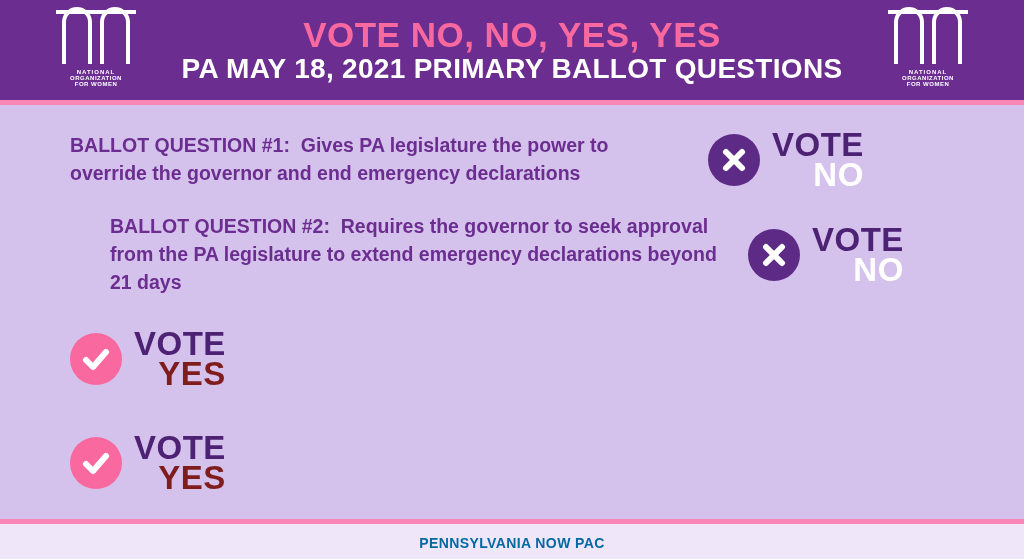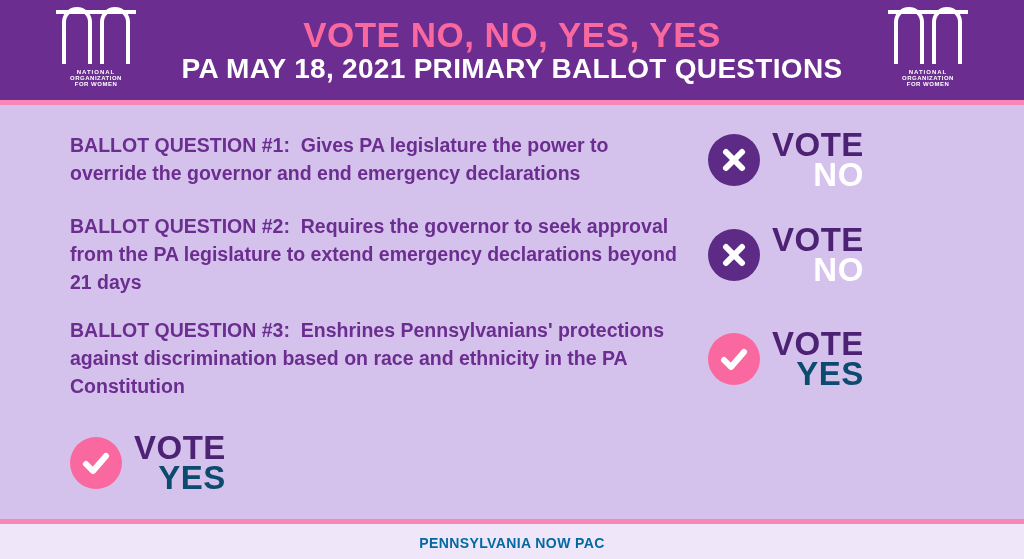--- a/index.html
+++ b/index.html
@@ -76,21 +76,21 @@
     position: relative;
     padding: 16px 0 0 0;
   }
   .q-row {
     display: flex;
     align-items: center;
     padding: 0 40px 0 70px;
     margin-bottom: 8px;
   }
   .q-row:nth-child(1) { height: 78px; }
-  .q-row:nth-child(2) { height: 96px; }
+  .q-row:nth-child(2) { height: 96px; margin-left: 40px; }
   .q-row:nth-child(3) { height: 96px; }
   .q-row:nth-child(4) { height: 96px; }
 
   .q-text {
     flex: 1 1 auto;
     color: #6b2d8f;
     font-size: 19.5px;
     font-weight: bold;
     line-height: 1.42;
     padding-right: 18px;
@@ -129,21 +129,21 @@
     display: block;
   }
   .vote-bottom {
     font-size: 33px;
     display: block;
     text-align: right;
   }
   .no-colors .vote-top { color: #4d2274; }
   .no-colors .vote-bottom { color: #ffffff; }
   .yes-colors .vote-top { color: #4d2274; }
-  .yes-colors .vote-bottom { color: #0c4a6e; }
+  .yes-colors .vote-bottom { color: #7f1d1d; }
 
   
   .footer-divider {
     height: 5px;
     background: #f986b4;
     flex: 0 0 auto;
   }
   .footer {
     flex: 0 0 auto;
     height: 82px;
@@ -246,24 +246,20 @@
           </svg>
         </div>
         <div class="vote-words no-colors">
           <span class="vote-top">VOTE</span>
           <span class="vote-bottom">NO</span>
         </div>
       </div>
     </div>
 
     <div class="q-row">
-      <div class="q-text">
-        <span class="q-label">BALLOT QUESTION #3:</span>&nbsp;
-        <span>Enshrines Pennsylvanians' protections against discrimination based on race and ethnicity in the PA Constitution</span>
-      </div>
       <div class="vote-block">
         <div class="badge yes">
           <svg width="32" height="32" viewBox="0 0 32 32" aria-hidden="true">
             <polyline points="6,17 13,24 26,9" fill="none" stroke="#ffffff" stroke-width="6" stroke-linecap="round" stroke-linejoin="round"></polyline>
           </svg>
         </div>
         <div class="vote-words yes-colors">
           <span class="vote-top">VOTE</span>
           <span class="vote-bottom">YES</span>
         </div>

